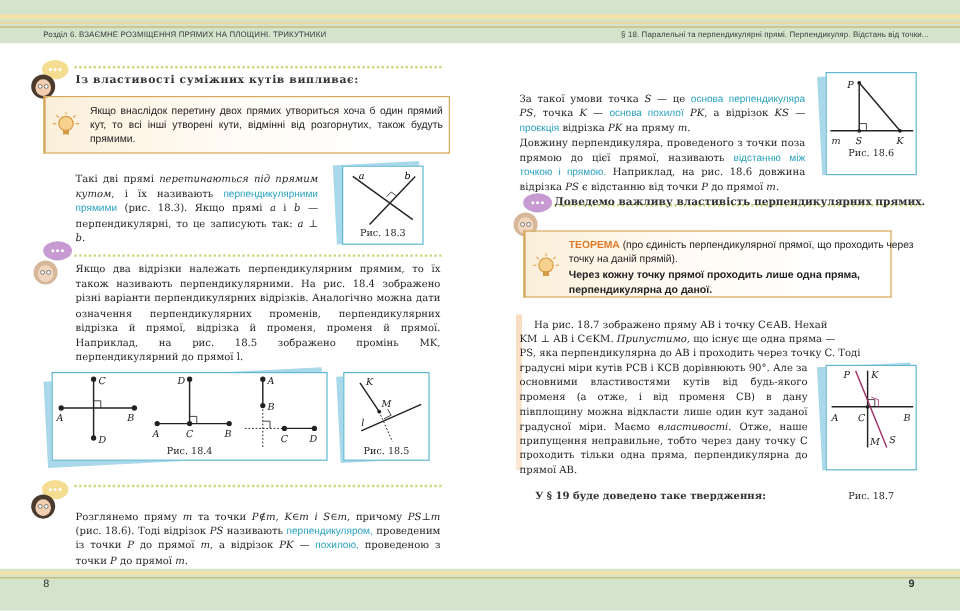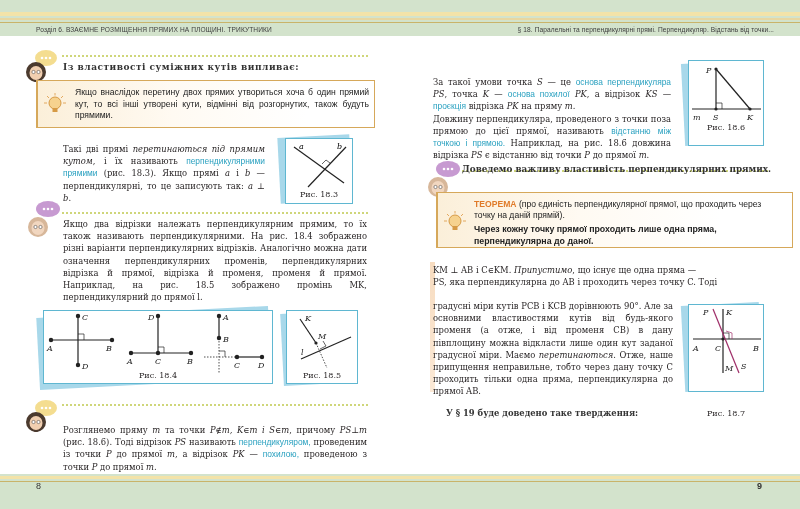--- a/index.html
+++ b/index.html
@@ -246,45 +246,46 @@
       <circle cx="24" cy="9" r="1.3" fill="#fff"></circle>
       <circle cx="28" cy="9" r="1.3" fill="#fff"></circle>
     <circle cx="14" cy="27" r="10" fill="#d7b79a"></circle>
     <ellipse cx="14" cy="28" rx="6.5" ry="7" fill="#f1d6bf"></ellipse>
     <circle cx="11.5" cy="27" r="1.6" fill="#fff" stroke="#333" stroke-width="0.5"></circle>
     <circle cx="16.5" cy="27" r="1.6" fill="#fff" stroke="#333" stroke-width="0.5"></circle>
   </svg>
   <div class="dots" style="left:62px;top:170px;width:306px;"></div>
   <div class="abs" style="left:62px;top:164px;font-size:8.8px;font-weight:bold;color:#333;">Доведемо важливу властивість перпендикулярних прямих.</div>
 
-  <div class="rule-box" style="left:37px;top:192px;width:356px;height:56px;">
+  <div class="rule-box" style="left:37px;top:192px;width:306px;height:56px;">
     <svg class="bulb" style="left:7px;top:18px;" viewBox="0 0 22 24">
       <circle cx="11" cy="10" r="6" fill="#f6d28e" stroke="#d69a45" stroke-width="1"></circle>
       <rect x="8.5" y="15" width="5" height="4" fill="#d69a45"></rect>
       <g stroke="#e0a050" stroke-width="0.9">
           <line x1="11" y1="0" x2="11" y2="2.5"></line>
           <line x1="3" y1="3" x2="5" y2="5"></line>
           <line x1="19" y1="3" x2="17" y2="5"></line>
           <line x1="0" y1="10" x2="3" y2="10"></line>
           <line x1="22" y1="10" x2="19" y2="10"></line>
         </g>
     </svg>
     <div class="abs sans" style="left:37px;top:6px;width:294px;font-size:8.6px;line-height:11px;color:#222;">
       <span style="color:#e07b2a;font-weight:bold;">ТЕОРЕМА</span><span> (про єдиність перпендикулярної прямої, що проходить через точку на даній прямій).</span>
     </div>
     <div class="abs sans" style="left:37px;top:31px;width:294px;font-size:8.8px;line-height:11.5px;font-weight:bold;color:#222;">Через кожну точку прямої проходить лише одна пряма, перпендикулярна до даної.</div>
   </div>
 
   <div class="abs" style="left:30px;top:262px;width:5px;height:130px;background:linear-gradient(180deg,#f7dcc0,#fbe9d6);"></div>
   <div class="abs serif" style="left:33px;top:264px;width:340px;">
+    <div style="text-indent:12px;">На рис. 18.7 зображено пряму AB і точку C∈AB. Нехай</div>
     <div><span>KM ⊥ AB і C∈KM. </span><span class="it">Припустимо</span><span>, що існує ще одна пряма —</span></div>
     <div>PS, яка перпендикулярна до AB і проходить через точку C. Тоді</div>
   </div>
   <div class="abs serif" style="left:33px;top:300px;width:240px;">
-    <span>градусні міри кутів PCB і KCB дорівнюють 90°. Але за основними властивостями кутів від будь-якого променя (а отже, і від променя CB) в дану півплощину можна відкласти лише один кут заданої градусної міри. Маємо </span><span class="it">перетинаються</span><span>. Отже, наше припущення неправильне, тобто через дану точку C проходить тільки одна пряма, перпендикулярна до прямої AB.</span>
+    <span>градусні міри кутів PCB і KCB дорівнюють 90°. Але за основними властивостями кутів від будь-якого променя (а отже, і від променя CB) в дану півплощину можна відкласти лише один кут заданої градусної міри. Маємо </span><span class="it">властивості</span><span>. Отже, наше припущення неправильне, тобто через дану точку C проходить тільки одна пряма, перпендикулярна до прямої AB.</span>
   </div>
 
   <div class="fig-shadow" style="left:283px;top:304px;width:78px;height:86px;"></div>
   <div class="fig" style="left:288px;top:304px;width:76px;height:88px;">
     <svg width="76" height="72" viewBox="0 0 76 72">
       <line x1="4" y1="34" x2="72" y2="34" stroke="#222" stroke-width="1.2"></line>
       <line x1="34" y1="4" x2="34" y2="68" stroke="#222" stroke-width="1.2"></line>
       <line x1="24" y1="4" x2="50" y2="68" stroke="#a0306a" stroke-width="1.2"></line>
       <circle cx="34" cy="34" r="1.6" fill="#222"></circle>
       <polyline points="34,28 40,28 40,34" fill="none" stroke="#222" stroke-width="0.7"></polyline>

